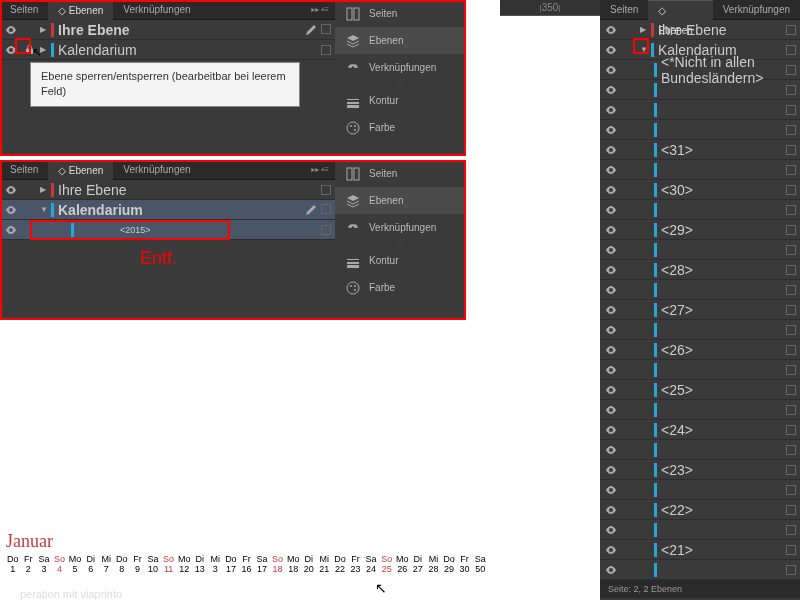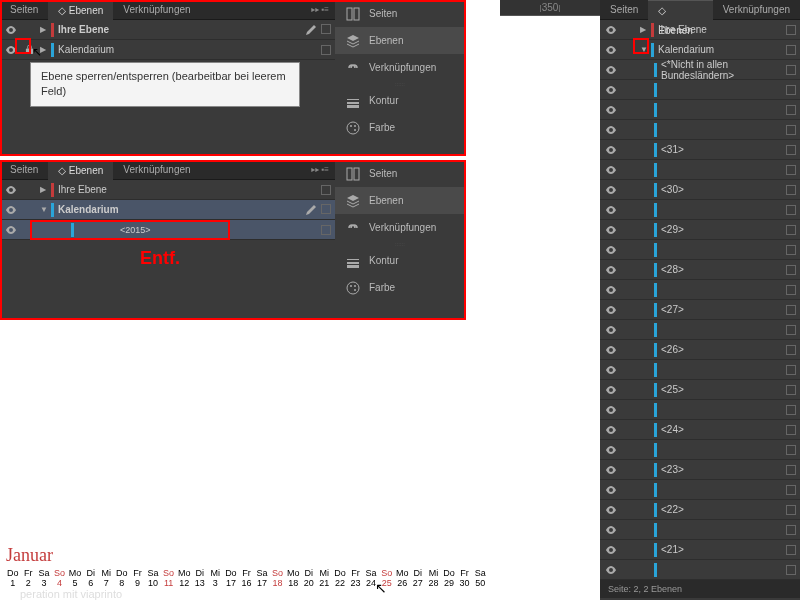--- a/index.html
+++ b/index.html
@@ -10,43 +10,43 @@
 .tab.active{background:#3a3a3a;color:#ddd;border-top:1px solid #555}
 .tab-extras{margin-left:auto;padding:0 6px;color:#888;font-size:8px;display:flex;gap:4px}
 .layer-row{height:20px;display:flex;align-items:center;border-bottom:1px solid #2d2d2d;padding:0 4px}
 .layer-row.sel{background:#4a5568}
 .eye{width:14px;height:14px;display:flex;align-items:center;justify-content:center;margin-right:4px}
 .eye svg{width:12px;height:8px;fill:#aaa}
 .lock{width:14px;height:14px;display:flex;align-items:center;justify-content:center;margin-right:4px}
 .lock svg{width:9px;height:9px;fill:#aaa}
 .tri{font-size:8px;margin-right:3px;color:#aaa;display:inline-block;width:8px}
 .color-sq{width:3px;height:14px;margin-right:4px}
-.layer-name{flex:1;font-size:10px}
+.layer-name{flex:1;font-size:14px}
 .layer-end{display:flex;gap:4px}
 .pen{width:12px;height:12px}
 .sq{width:10px;height:10px;border:1px solid #666}
 .menu-col{background:#3a3a3a;width:130px}
 .menu-item{height:27px;display:flex;align-items:center;padding:0 10px;gap:8px;color:#bbb}
 .menu-item.sel{background:#4a4a4a}
 .menu-icon{width:16px;height:16px;display:flex;align-items:center;justify-content:center}
 .menu-icon svg{fill:#aaa}
 .grip{height:6px;display:flex;justify-content:center;align-items:center;color:#555;font-size:6px}
 .tooltip{position:absolute;background:#f4f4f4;color:#333;padding:6px 10px;border:1px solid #888;font-size:11px;line-height:1.4;z-index:10}
 .red-box{position:absolute;border:2px solid red;pointer-events:none;z-index:5}
-.cal-bottom{position:absolute;left:0;bottom:12px;width:493px;padding:0 6px}
+.cal-bottom{position:absolute;left:0;bottom:26px;width:493px;padding:0 6px}
 .cal-title{color:#c43b3b;font-size:18px;font-family:Georgia,serif;margin-bottom:2px}
 .cal-grid{display:flex;gap:2px}
 .cal-day{width:17.5px;text-align:center;font-size:9px}
 .cal-day.sun{color:#c43b3b}
 .wm{position:absolute;bottom:0;left:20px;color:#bbb;font-size:11px;opacity:.5}
 .ruler{position:absolute;top:0;left:500px;width:100px;height:16px;background:#333;color:#888;font-size:8px;display:flex;align-items:center;justify-content:center;border-bottom:1px solid #555}
 .right-list{overflow:hidden}
 .sub-item{padding-left:42px;font-size:9px}
 .status-bar{background:#2a2a2a;height:18px;padding:0 8px;color:#999;font-size:9px;display:flex;align-items:center}
-.red-text{position:absolute;color:red;font-size:18px;font-weight:bold}
+.red-text{position:absolute;color:red;font-size:18px;font-weight:normal}
 .cursor{position:absolute;font-size:14px;color:#000;z-index:20}
 </style>
 </head>
 <body>
 
 <div class="panel" style="left:0;top:0;width:335px;height:155px">
   <div class="tab-bar">
     <div class="tab">Seiten</div>
     <div class="tab active">◇ <span>Ebenen</span></div>
     <div class="tab">Verknüpfungen</div>

